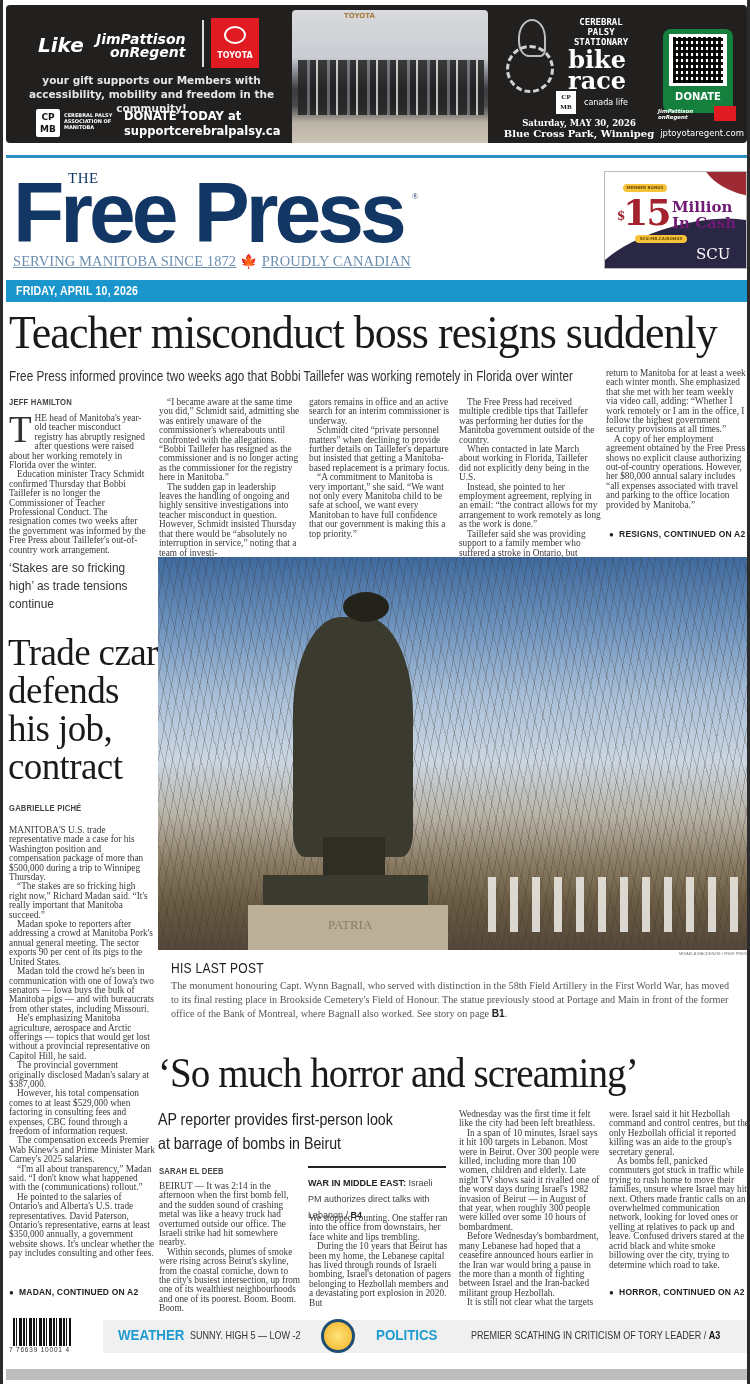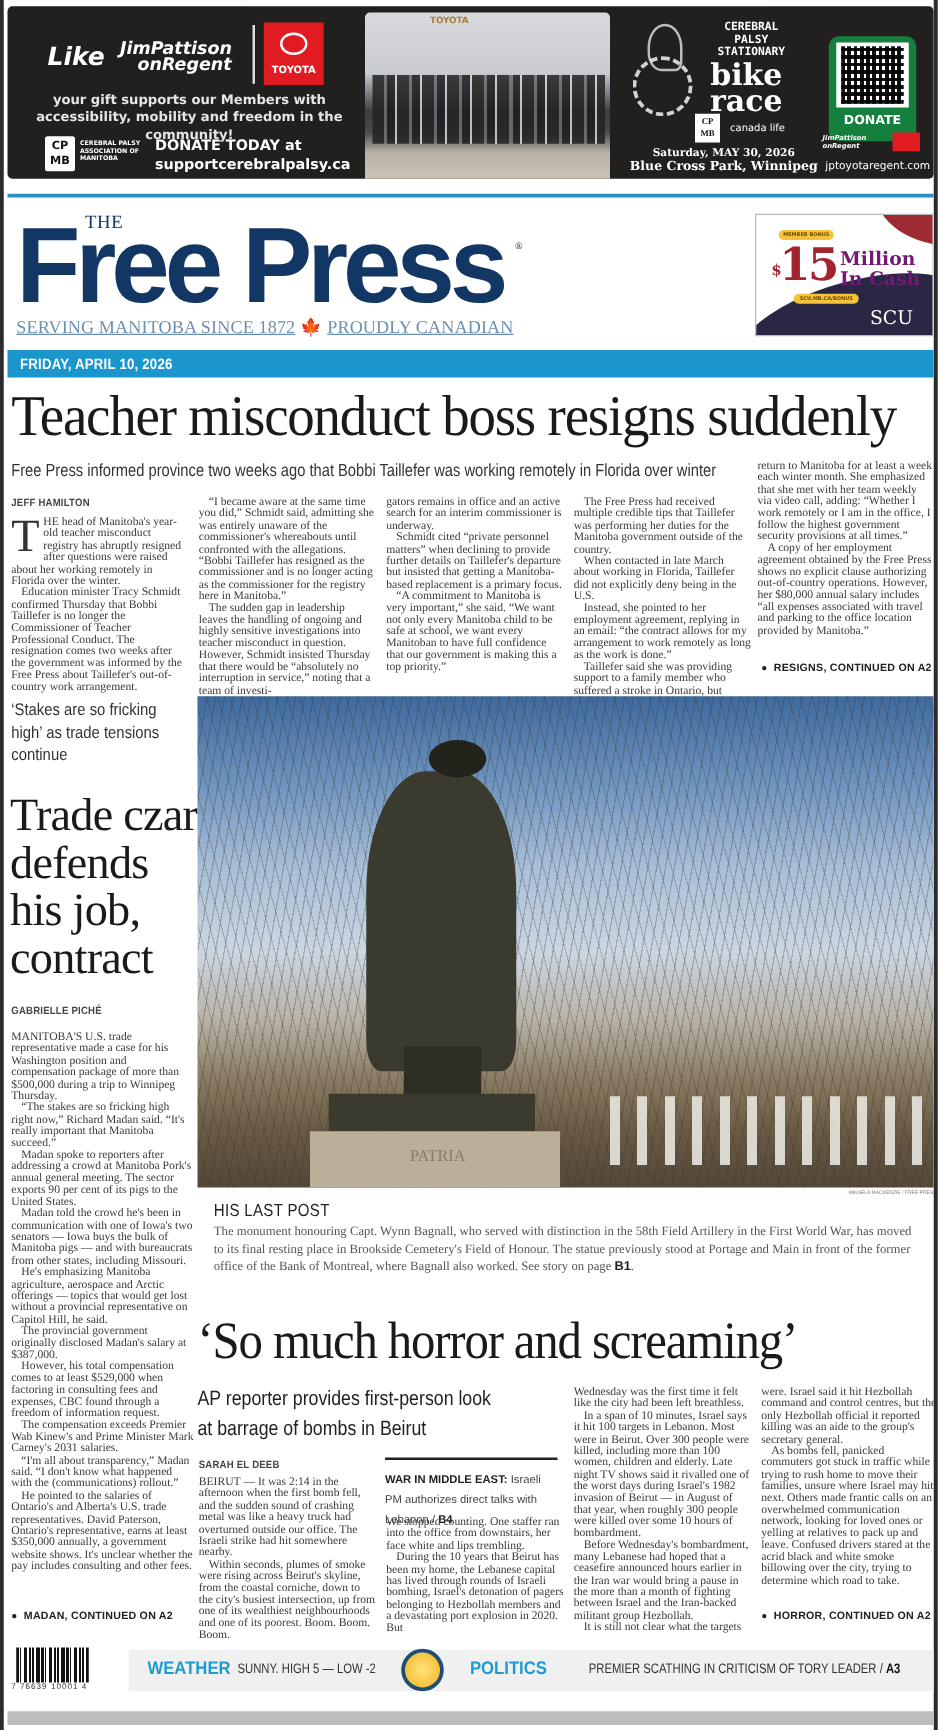--- a/index.html
+++ b/index.html
@@ -223,21 +223,21 @@
   <div class="rail-head">Trade czar defends his job, contract</div>
   <div class="abs byline" style="left:6px;top:803px">GABRIELLE PICHÉ</div>
   <div class="col" style="left:6px;top:826px;width:146px">
     <p class="first">MANITOBA'S U.S. trade representative made a case for his Washington position and compensation package of more than $500,000 during a trip to Winnipeg Thursday.</p>
     <p>“The stakes are so fricking high right now,” Richard Madan said. “It's really important that Manitoba succeed.”</p>
     <p>Madan spoke to reporters after addressing a crowd at Manitoba Pork's annual general meeting. The sector exports 90 per cent of its pigs to the United States.</p>
     <p>Madan told the crowd he's been in communication with one of Iowa's two senators — Iowa buys the bulk of Manitoba pigs — and with bureaucrats from other states, including Missouri.</p>
     <p>He's emphasizing Manitoba agriculture, aerospace and Arctic offerings — topics that would get lost without a provincial representative on Capitol Hill, he said.</p>
     <p>The provincial government originally disclosed Madan's salary at $387,000.</p>
     <p>However, his total compensation comes to at least $529,000 when factoring in consulting fees and expenses, CBC found through a freedom of information request.</p>
-    <p>The compensation exceeds Premier Wab Kinew's and Prime Minister Mark Carney's 2031 salaries.</p>
+    <p>The compensation exceeds Premier Wab Kinew's and Prime Minister Mark Carney's 2025 salaries.</p>
     <p>“I'm all about transparency,” Madan said. “I don't know what happened with the (communications) rollout.”</p>
     <p>He pointed to the salaries of Ontario's and Alberta's U.S. trade representatives. David Paterson, Ontario's representative, earns at least $350,000 annually, a government website shows. It's unclear whether the pay includes consulting and other fees.</p>
   </div>
   <div class="cont" style="left:6px;top:1287px">MADAN, CONTINUED ON A2</div>
 
   <div class="photo">
     <div class="trees"></div>
     <div class="crosses"></div>
     <div class="statue-body"></div>
     <div class="statue-head"></div>

